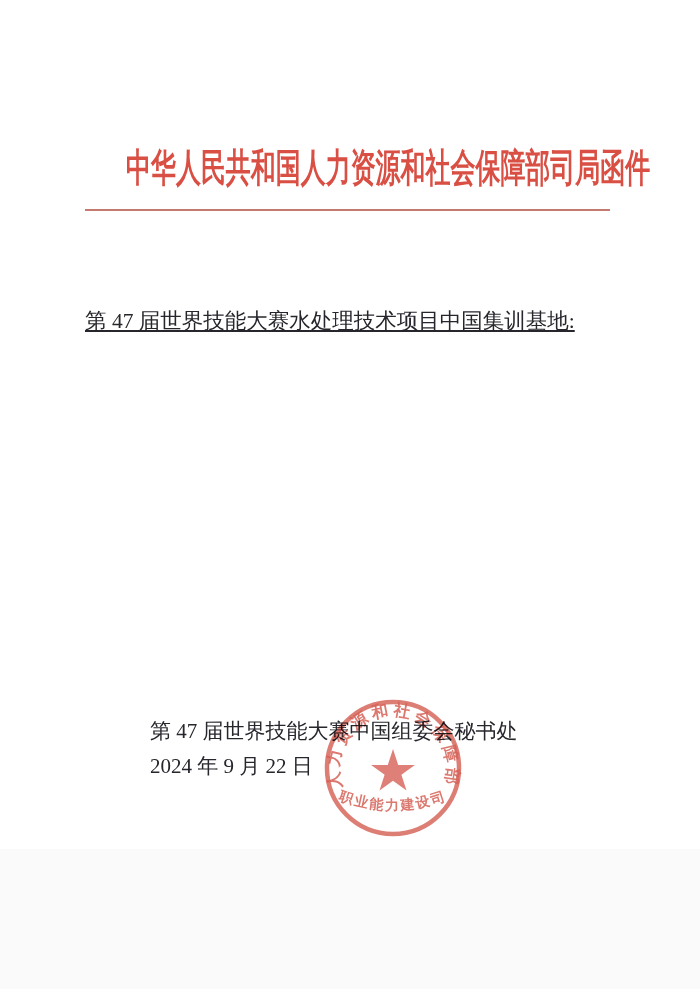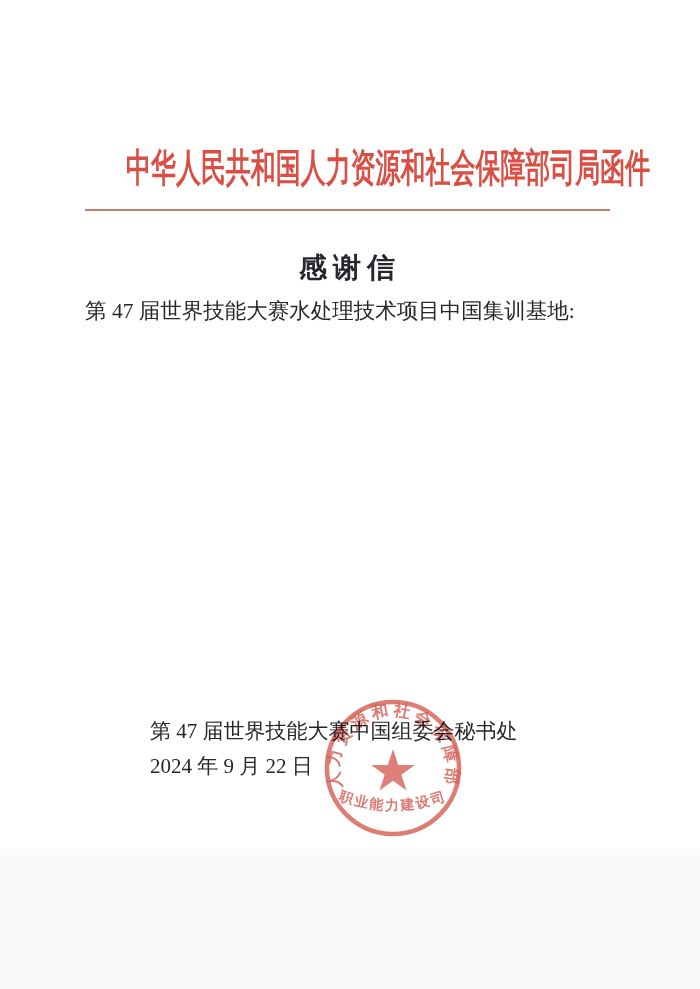--- a/index.html
+++ b/index.html
@@ -33,24 +33,25 @@
     position:absolute;left:85px;top:209px;width:525px;height:2px;
     background:var(--rule-red);
   }
   .doc-title{
     position:absolute;top:249px;left:0;width:700px;
     text-align:center;
     font-size:28px;font-weight:bold;letter-spacing:6px;
     color:var(--body-text);
   }
   .body-block{
-    position:absolute;left:85px;top:295px;width:532px;
+    position:absolute;left:85px;top:305px;width:532px;
     font-size:21.5px;line-height:33.4px;
     text-align:justify;
     text-justify:inter-character;
+    text-decoration:underline;
   }
   .body-block p{margin:0;}
   .body-block p.indent{text-indent:58px;}
   .signature{
     position:absolute;left:150px;top:714px;width:476px;
     text-align:left;
     font-size:21px;line-height:35px;
   }
   .seal{
     position:absolute;left:311px;top:686px;width:164px;height:164px;
@@ -85,21 +86,20 @@
 </style>
 </head>
 <body>
 
 <div class="page">
 
   <h1 class="letterhead">中华人民共和国人力资源和社会保障部司局函件</h1>
 
   <div class="red-rule"></div>
 
-  <h2 class="doc-title">感谢信</h2>
 
   <main class="body-block">
     <p class="salutation">第 47 届世界技能大赛水处理技术项目中国集训基地:</p>
   </main>
 
   <div class="signature">
     <div>第 47 届世界技能大赛中国组委会秘书处</div>
     <div>2024 年 9 月 22 日</div>
   </div>
 

